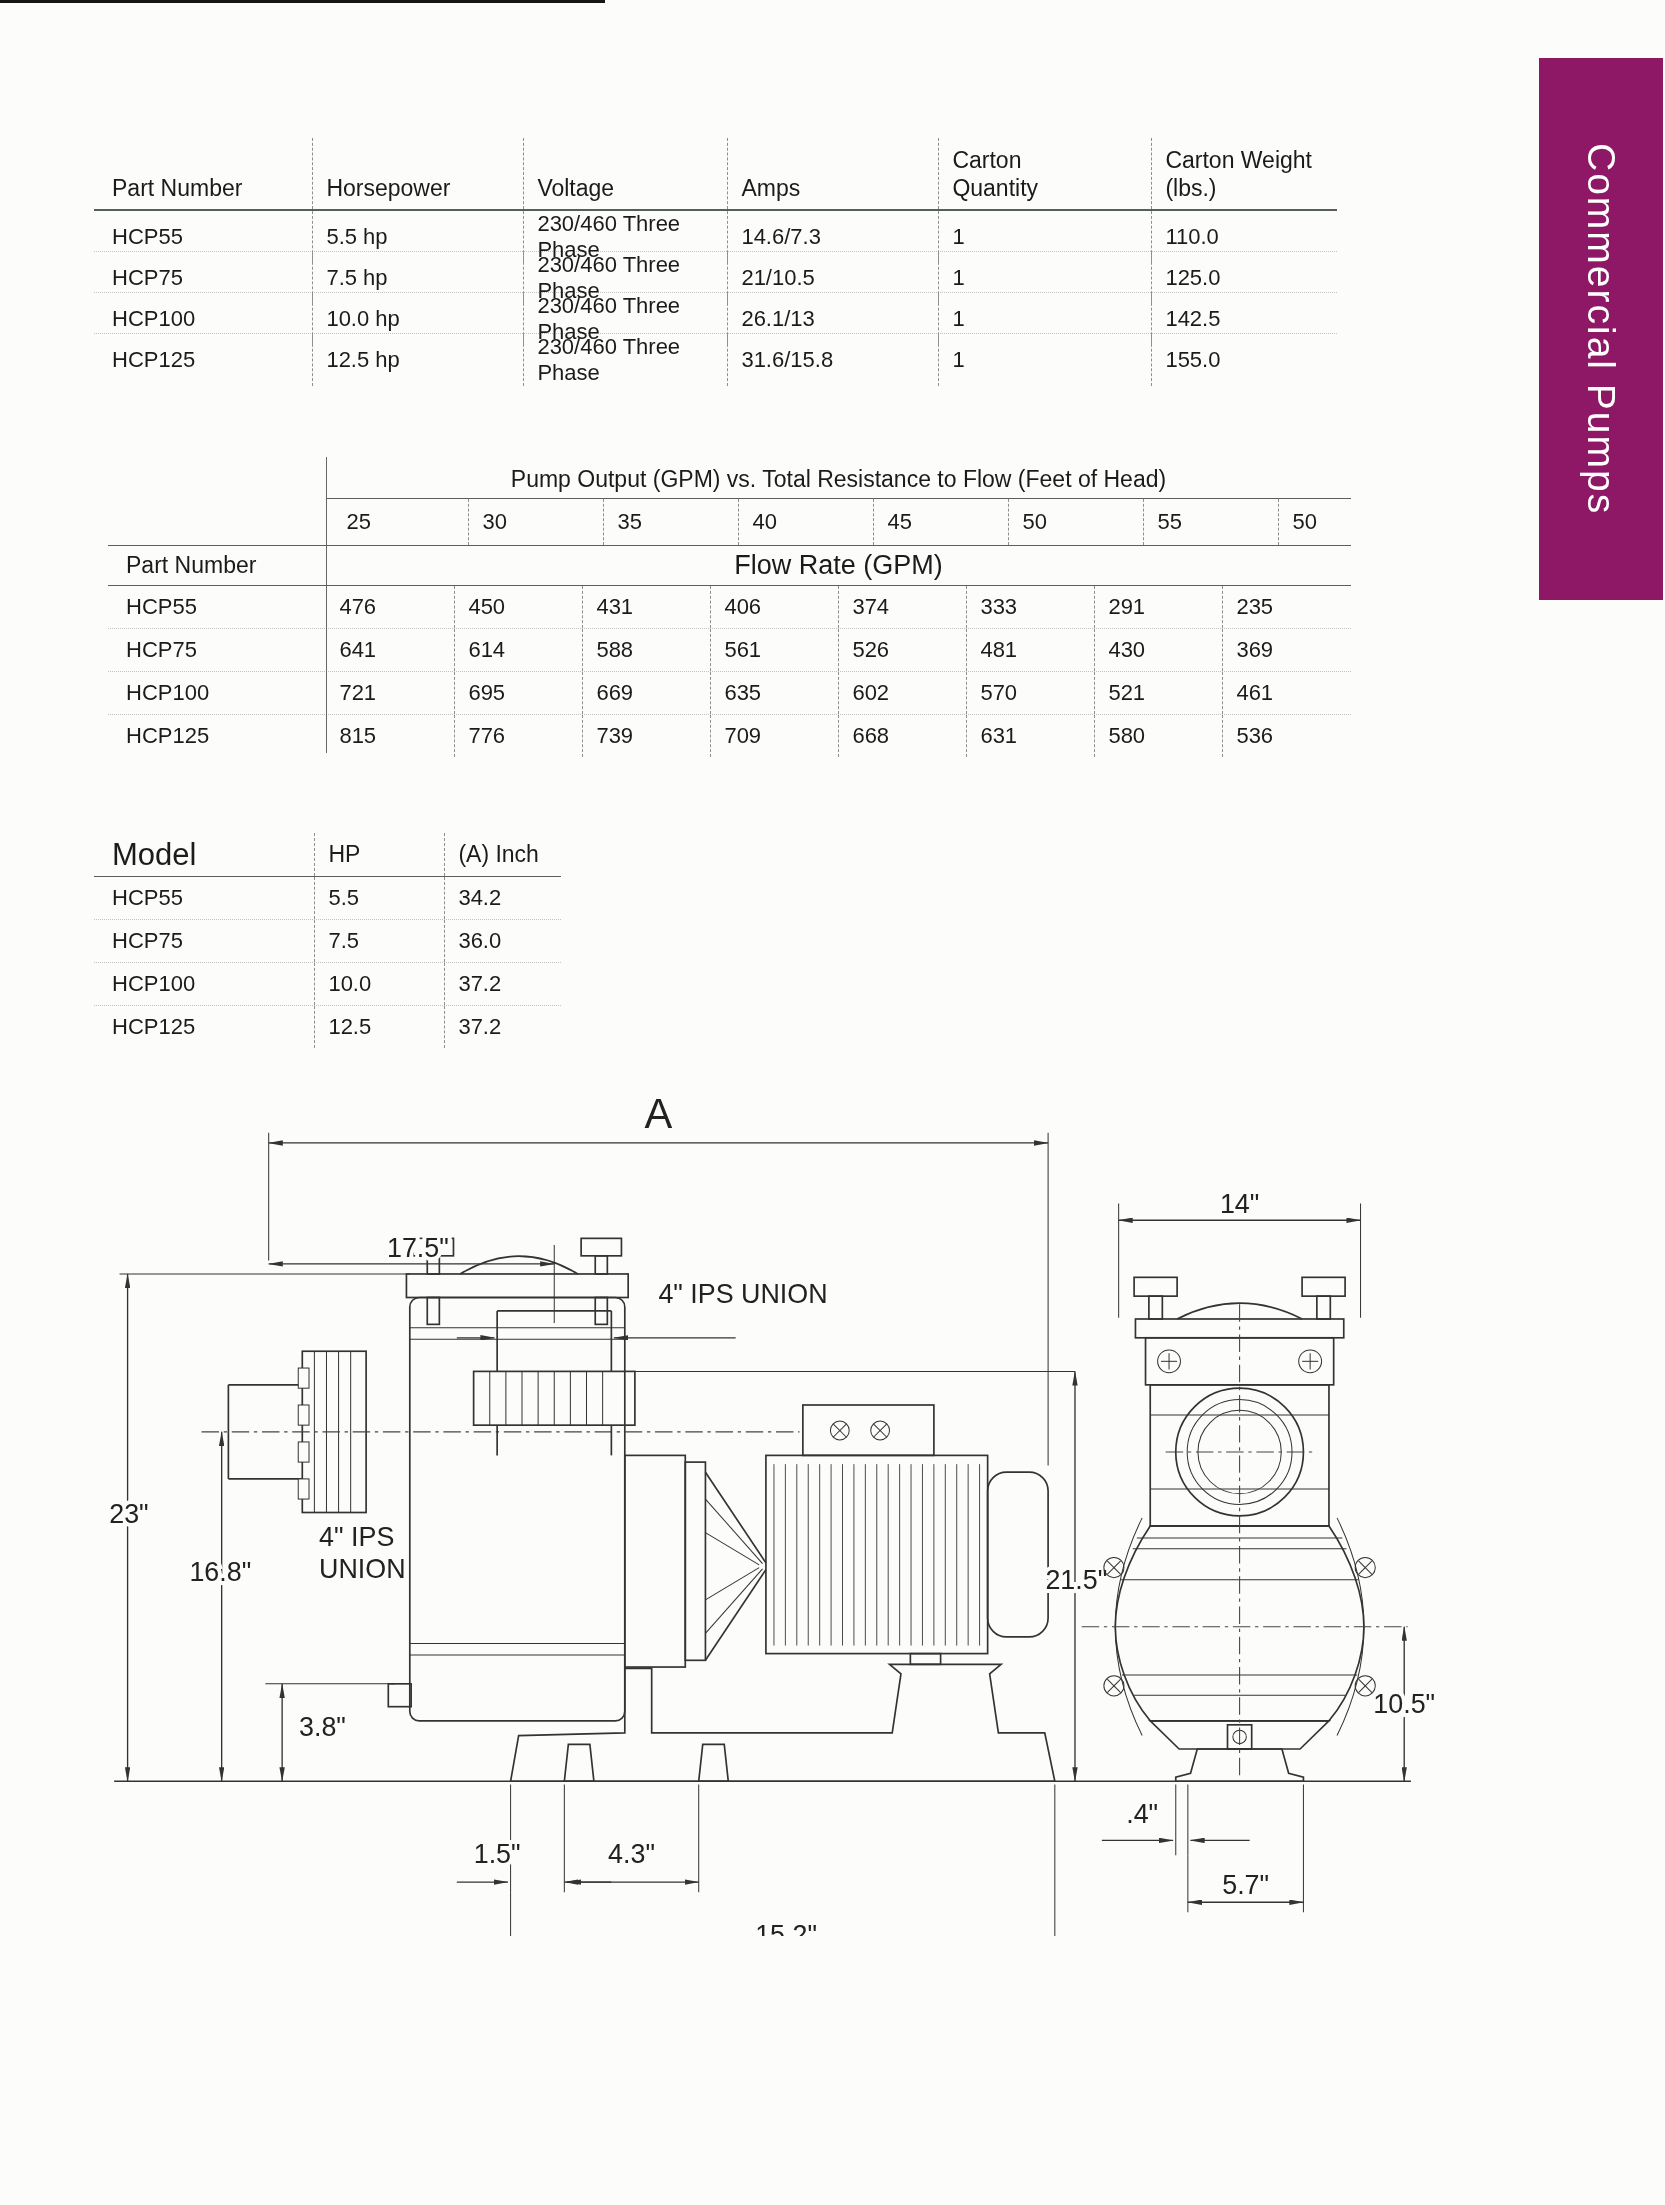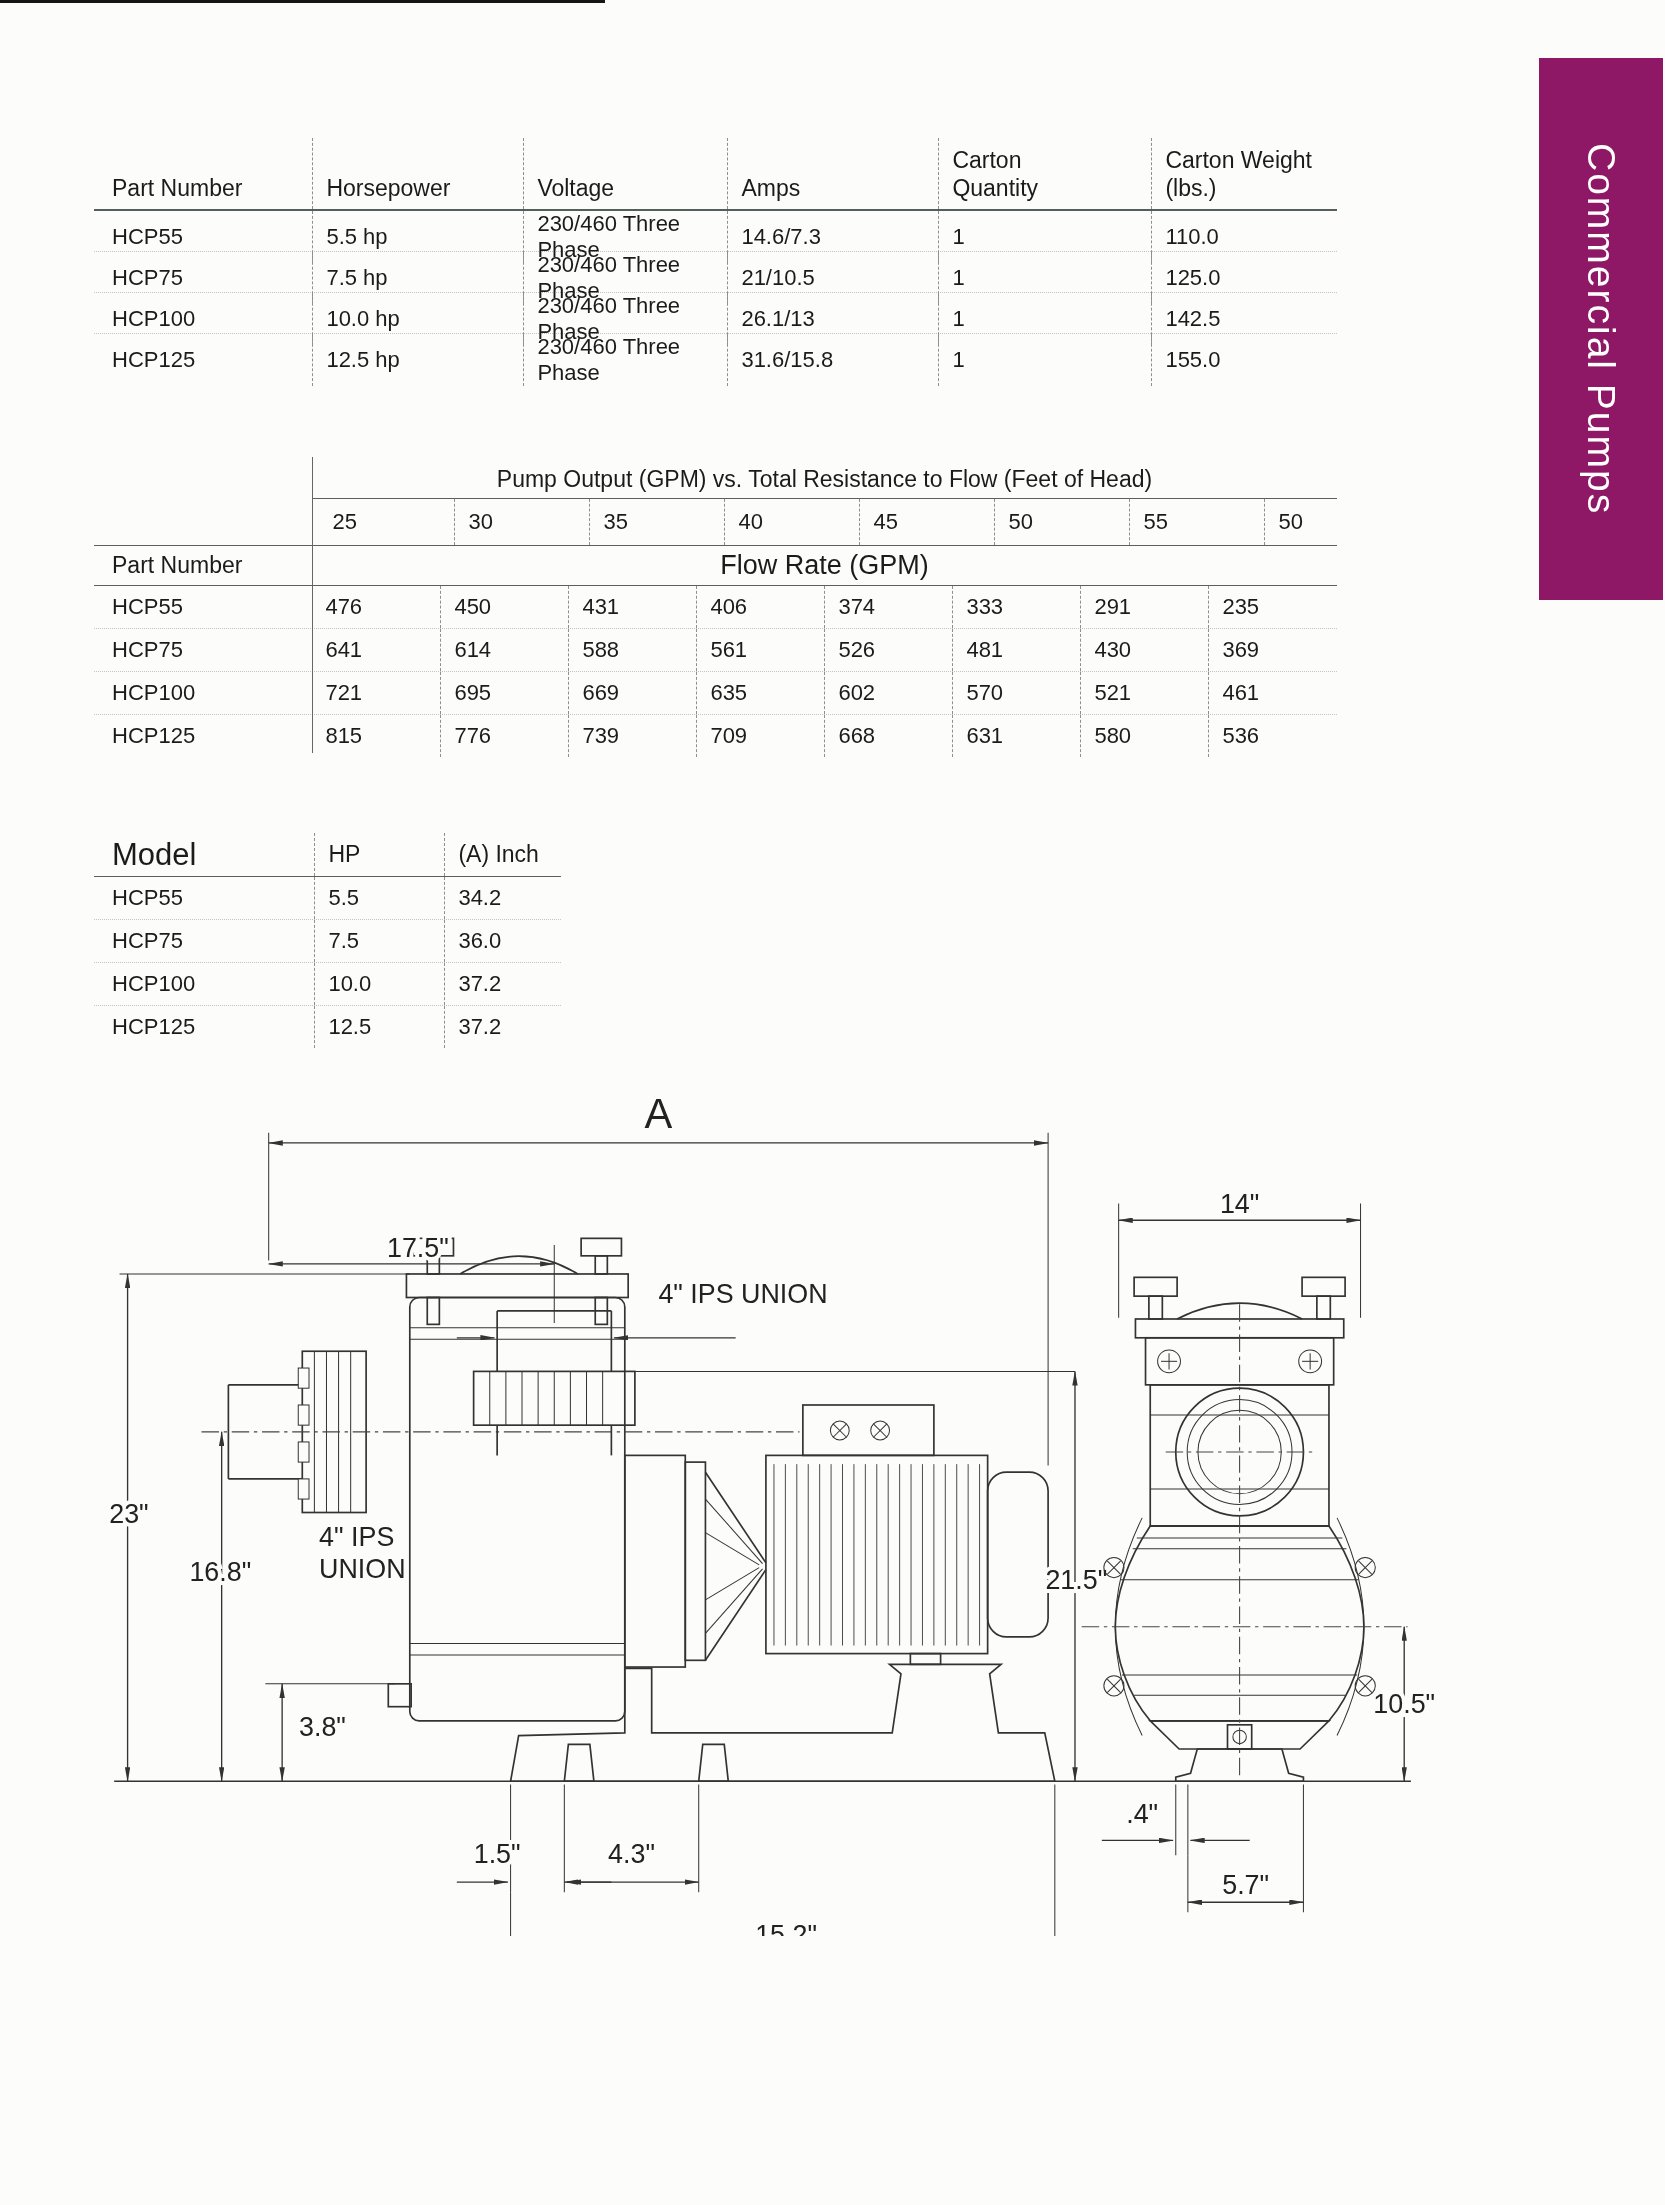--- a/index.html
+++ b/index.html
@@ -19,21 +19,21 @@
   .dotT{border-top:0.7px dotted #c3c3c3;}
   .solidB{border-bottom:2px solid #565d5d;}
   
   #t1{left:94px;top:138px;width:1243px;}
   #t1 .trow{grid-template-columns:218px 211px 204px 211px 213px 187px;}
   #t1 .head{height:71px;}
   #t1 .drow{height:40px;}
   .wrapQty span{display:block;max-width:108px;}
   .wrapWt span{display:block;max-width:155px;}
   
-  #t2{left:94px;top:457px;width:1243px;text-align:center;}
+  #t2{left:108px;top:457px;width:1243px;text-align:center;}
   #t2 .titlerow{margin-left:218px;height:42px;display:flex;align-items:flex-end;justify-content:center;padding-bottom:5.4px;font-size:23px;border-bottom:1.3px solid #5a6060;box-sizing:border-box;}
   #t2 .headrow{grid-template-columns:218px repeat(8,128px);height:47px;border-bottom:1.3px solid #5a6060;box-sizing:border-box;gap:7px;}
   #t2 .partrow{height:40px;border-bottom:1.3px solid #5a6060;box-sizing:border-box;position:relative;}
   #t2 .partrow .flowlbl{position:absolute;left:218px;top:0;width:1025px;height:100%;display:flex;align-items:center;justify-content:center;font-size:27px;}
   #t2 .drow{grid-template-columns:218px repeat(8,128px);height:42px;}
   #t2 .vline{left:218px;top:0;width:0;height:296px;border-left:0.7px solid #666;}
   
   #t3{left:94px;top:833px;width:467px;}
   #t3 .trow{grid-template-columns:220px 130px 116px;}
   #t3 .head{height:44px;border-bottom:1.3px solid #5a6060;box-sizing:border-box;}

